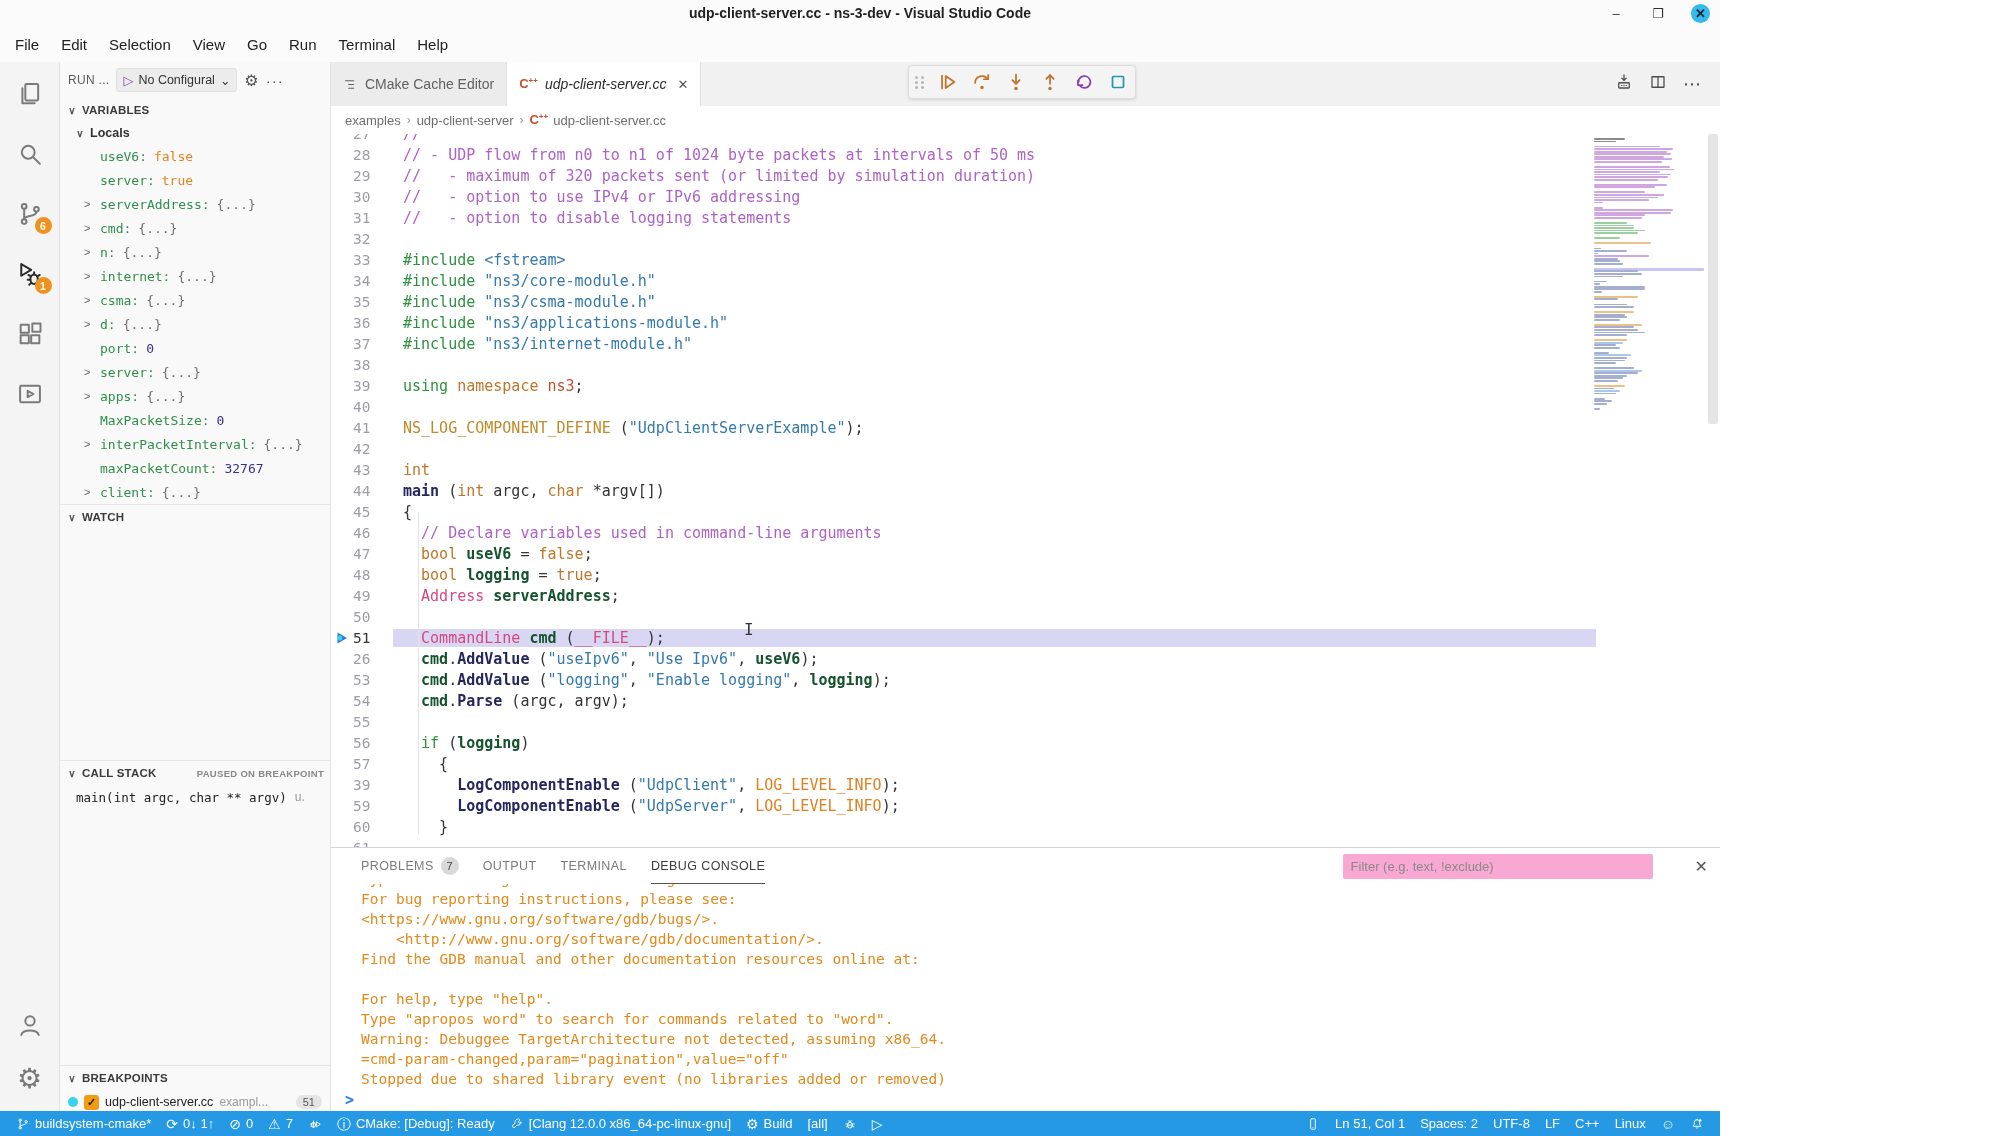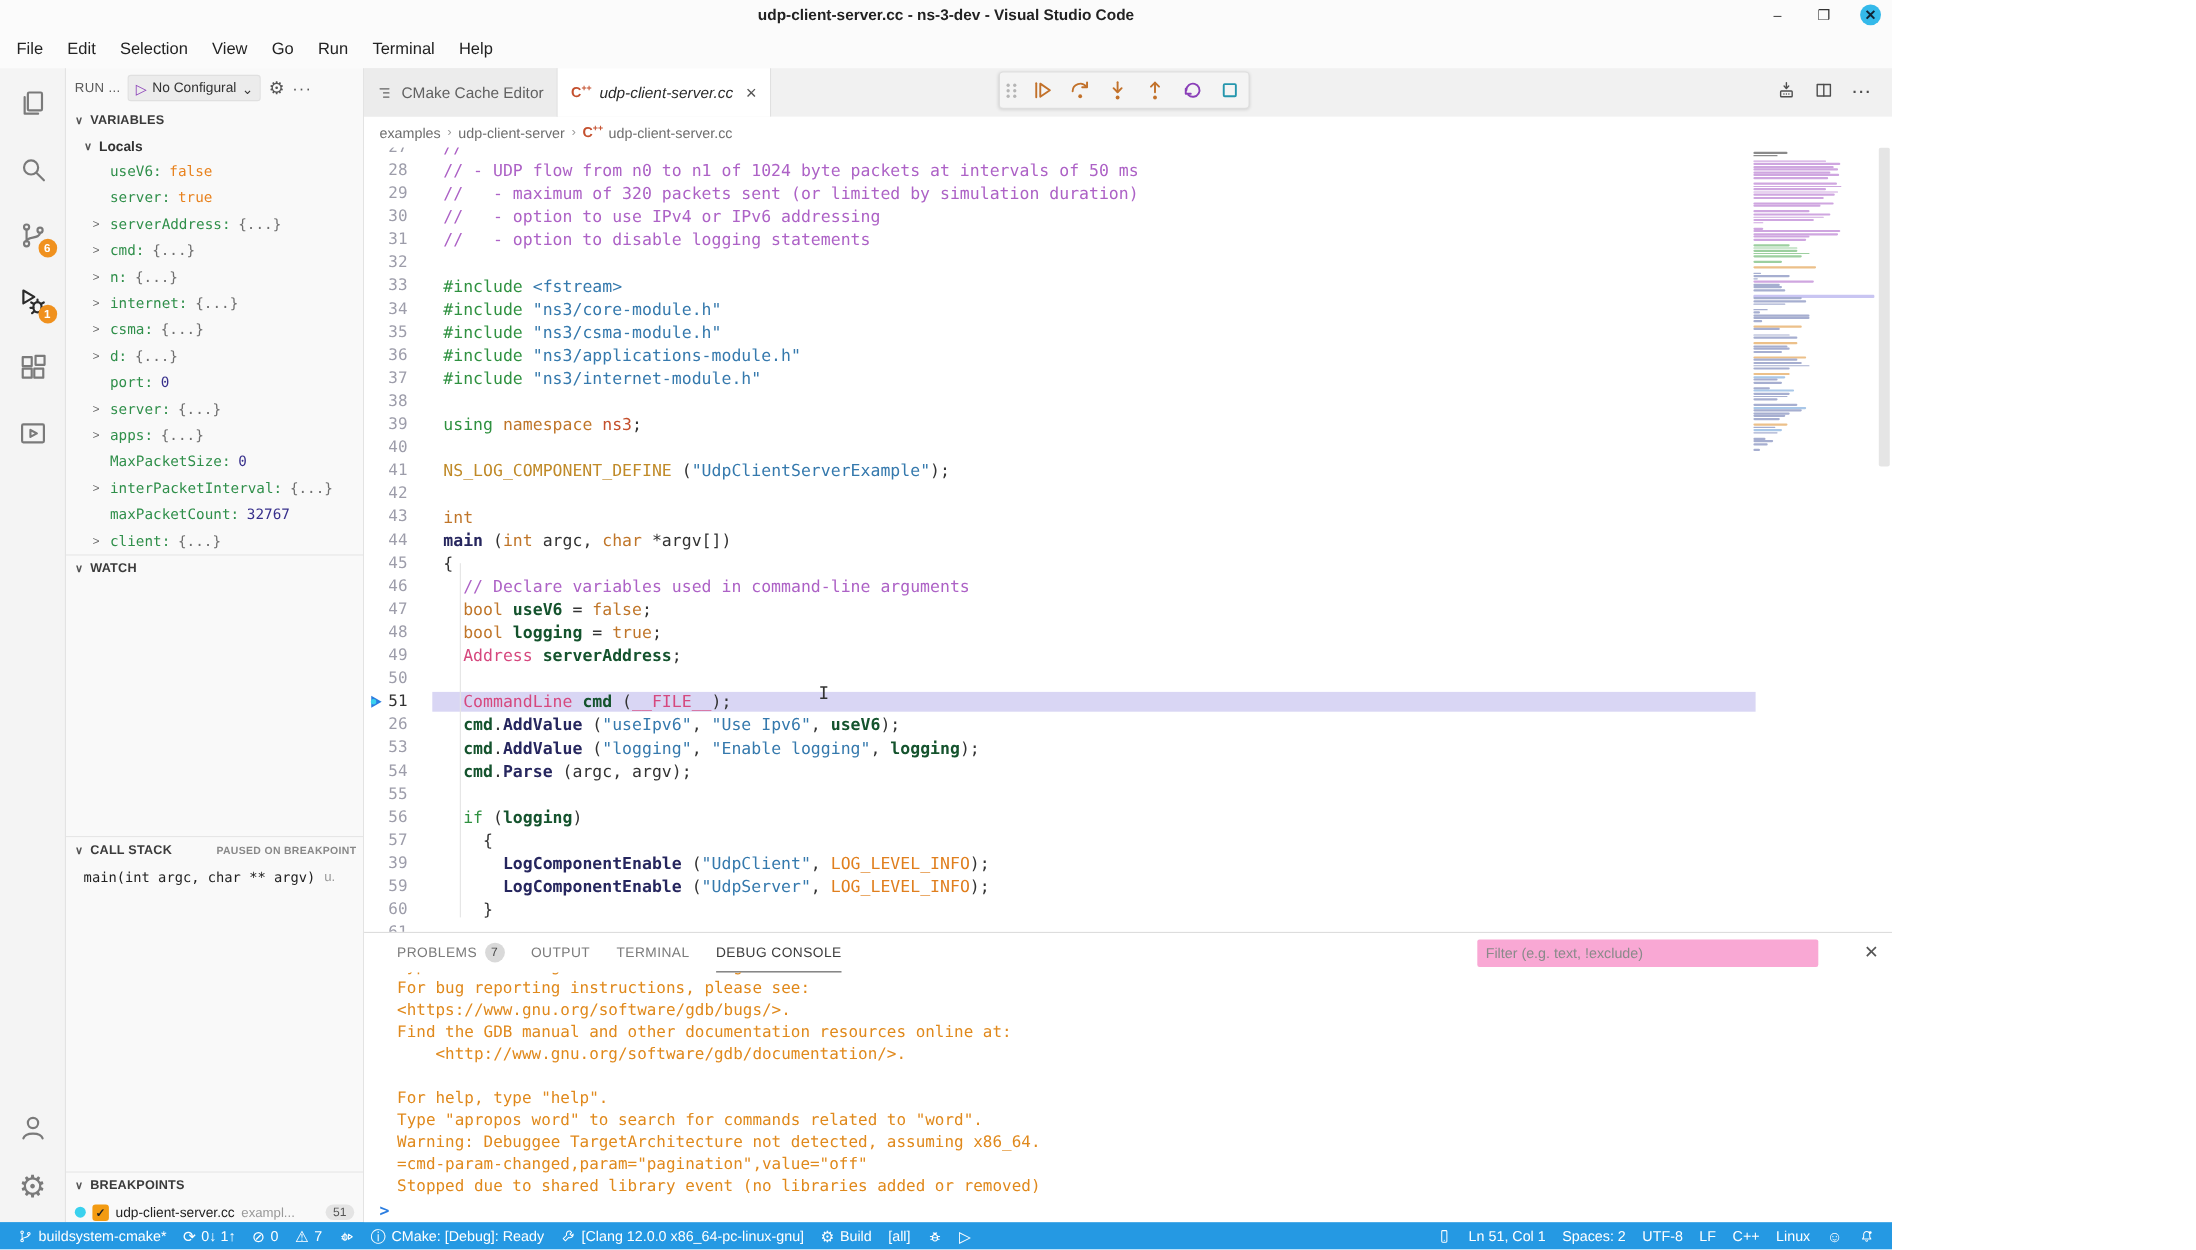--- a/index.html
+++ b/index.html
@@ -923,22 +923,22 @@
             <span class="panel-icon ic"></span>
             <span class="panel-icon ic"></span>
             <span class="panel-icon">✕</span>
           </div>
         </div>
         <div class="console">
           <div class="console-inner">
               <div class="con-line">Type "show configuration" for configuration details.</div>
               <div class="con-line">For bug reporting instructions, please see:</div>
               <div class="con-line">&lt;https://www.gnu.org/software/gdb/bugs/&gt;.</div>
+              <div class="con-line">    &lt;http://www.gnu.org/software/gdb/documentation/&gt;.</div>
               <div class="con-line">Find the GDB manual and other documentation resources online at:</div>
-              <div class="con-line">    &lt;http://www.gnu.org/software/gdb/documentation/&gt;.</div>
               <div class="con-line"></div>
               <div class="con-line">For help, type "help".</div>
               <div class="con-line">Type "apropos word" to search for commands related to "word".</div>
               <div class="con-line">Warning: Debuggee TargetArchitecture not detected, assuming x86_64.</div>
               <div class="con-line">=cmd-param-changed,param="pagination",value="off"</div>
               <div class="con-line">Stopped due to shared library event (no libraries added or removed)</div>
               <div class="con-prompt">&gt;</div>
             </div>
         </div>
       </div>

